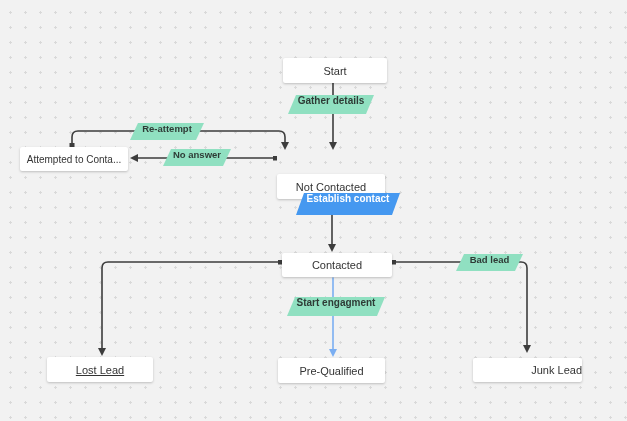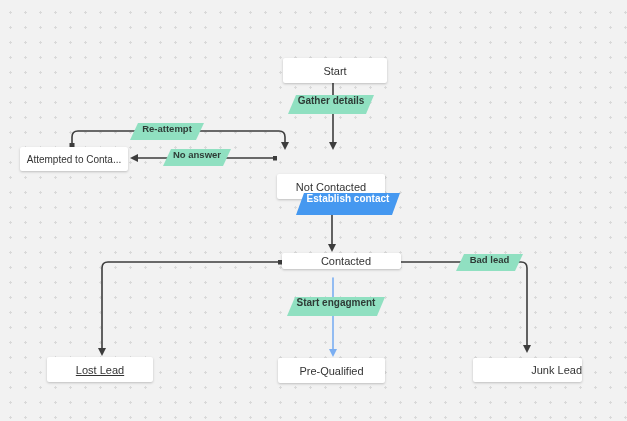--- a/index.html
+++ b/index.html
@@ -74,21 +74,21 @@
   </div>
 
   <div class="node" style="left:20px;top:147px;width:108px;height:24px;font-size:10px;">
     <span>Attempted to Conta...</span>
   </div>
 
   <div class="node" style="left:277px;top:150px;width:108px;height:25px;margin-top:24px;">
     <span>Not Contacted</span>
   </div>
 
-  <div class="node" style="left:282px;top:253px;width:110px;height:16px;padding-left:9px;">
+  <div class="node" style="left:282px;top:253px;width:110px;height:24px;">
     <span>Contacted</span>
   </div>
 
   <div class="node" style="left:47px;top:357px;width:106px;height:25px;text-decoration:underline;">
     <span>Lost Lead</span>
   </div>
 
   <div class="node" style="left:278px;top:358px;width:107px;height:25px;align-items:center;">
     <span>Pre-Qualified</span>
   </div>

